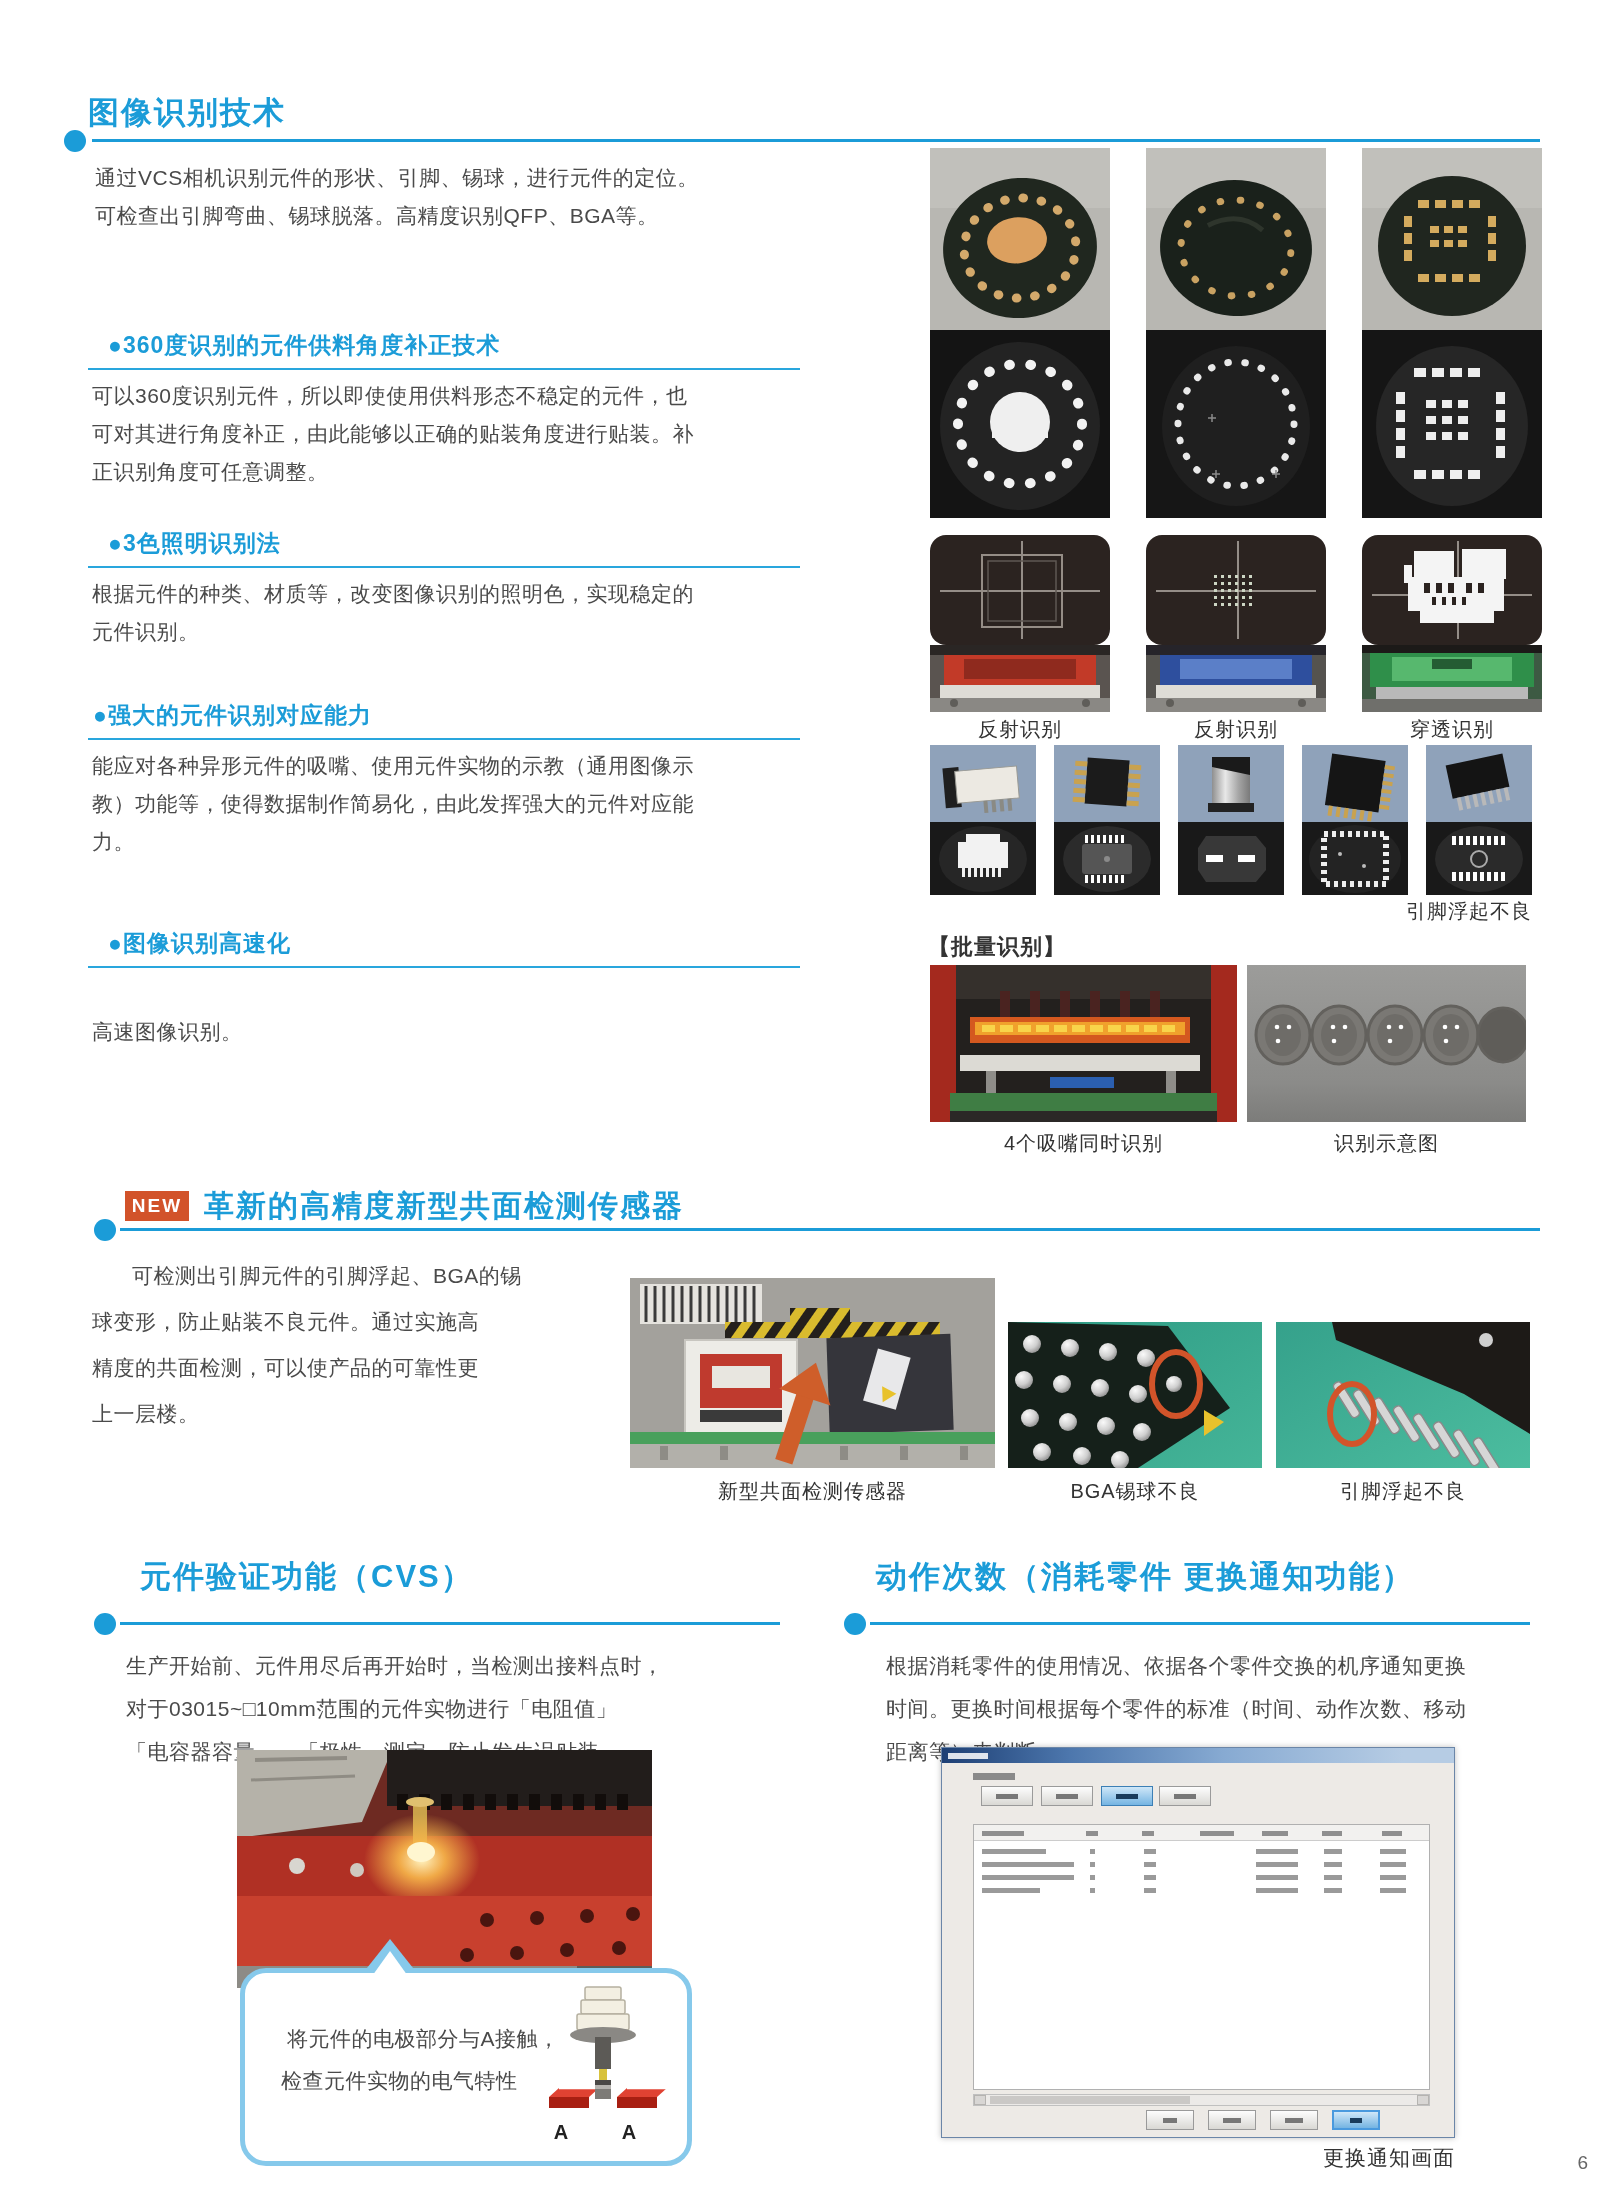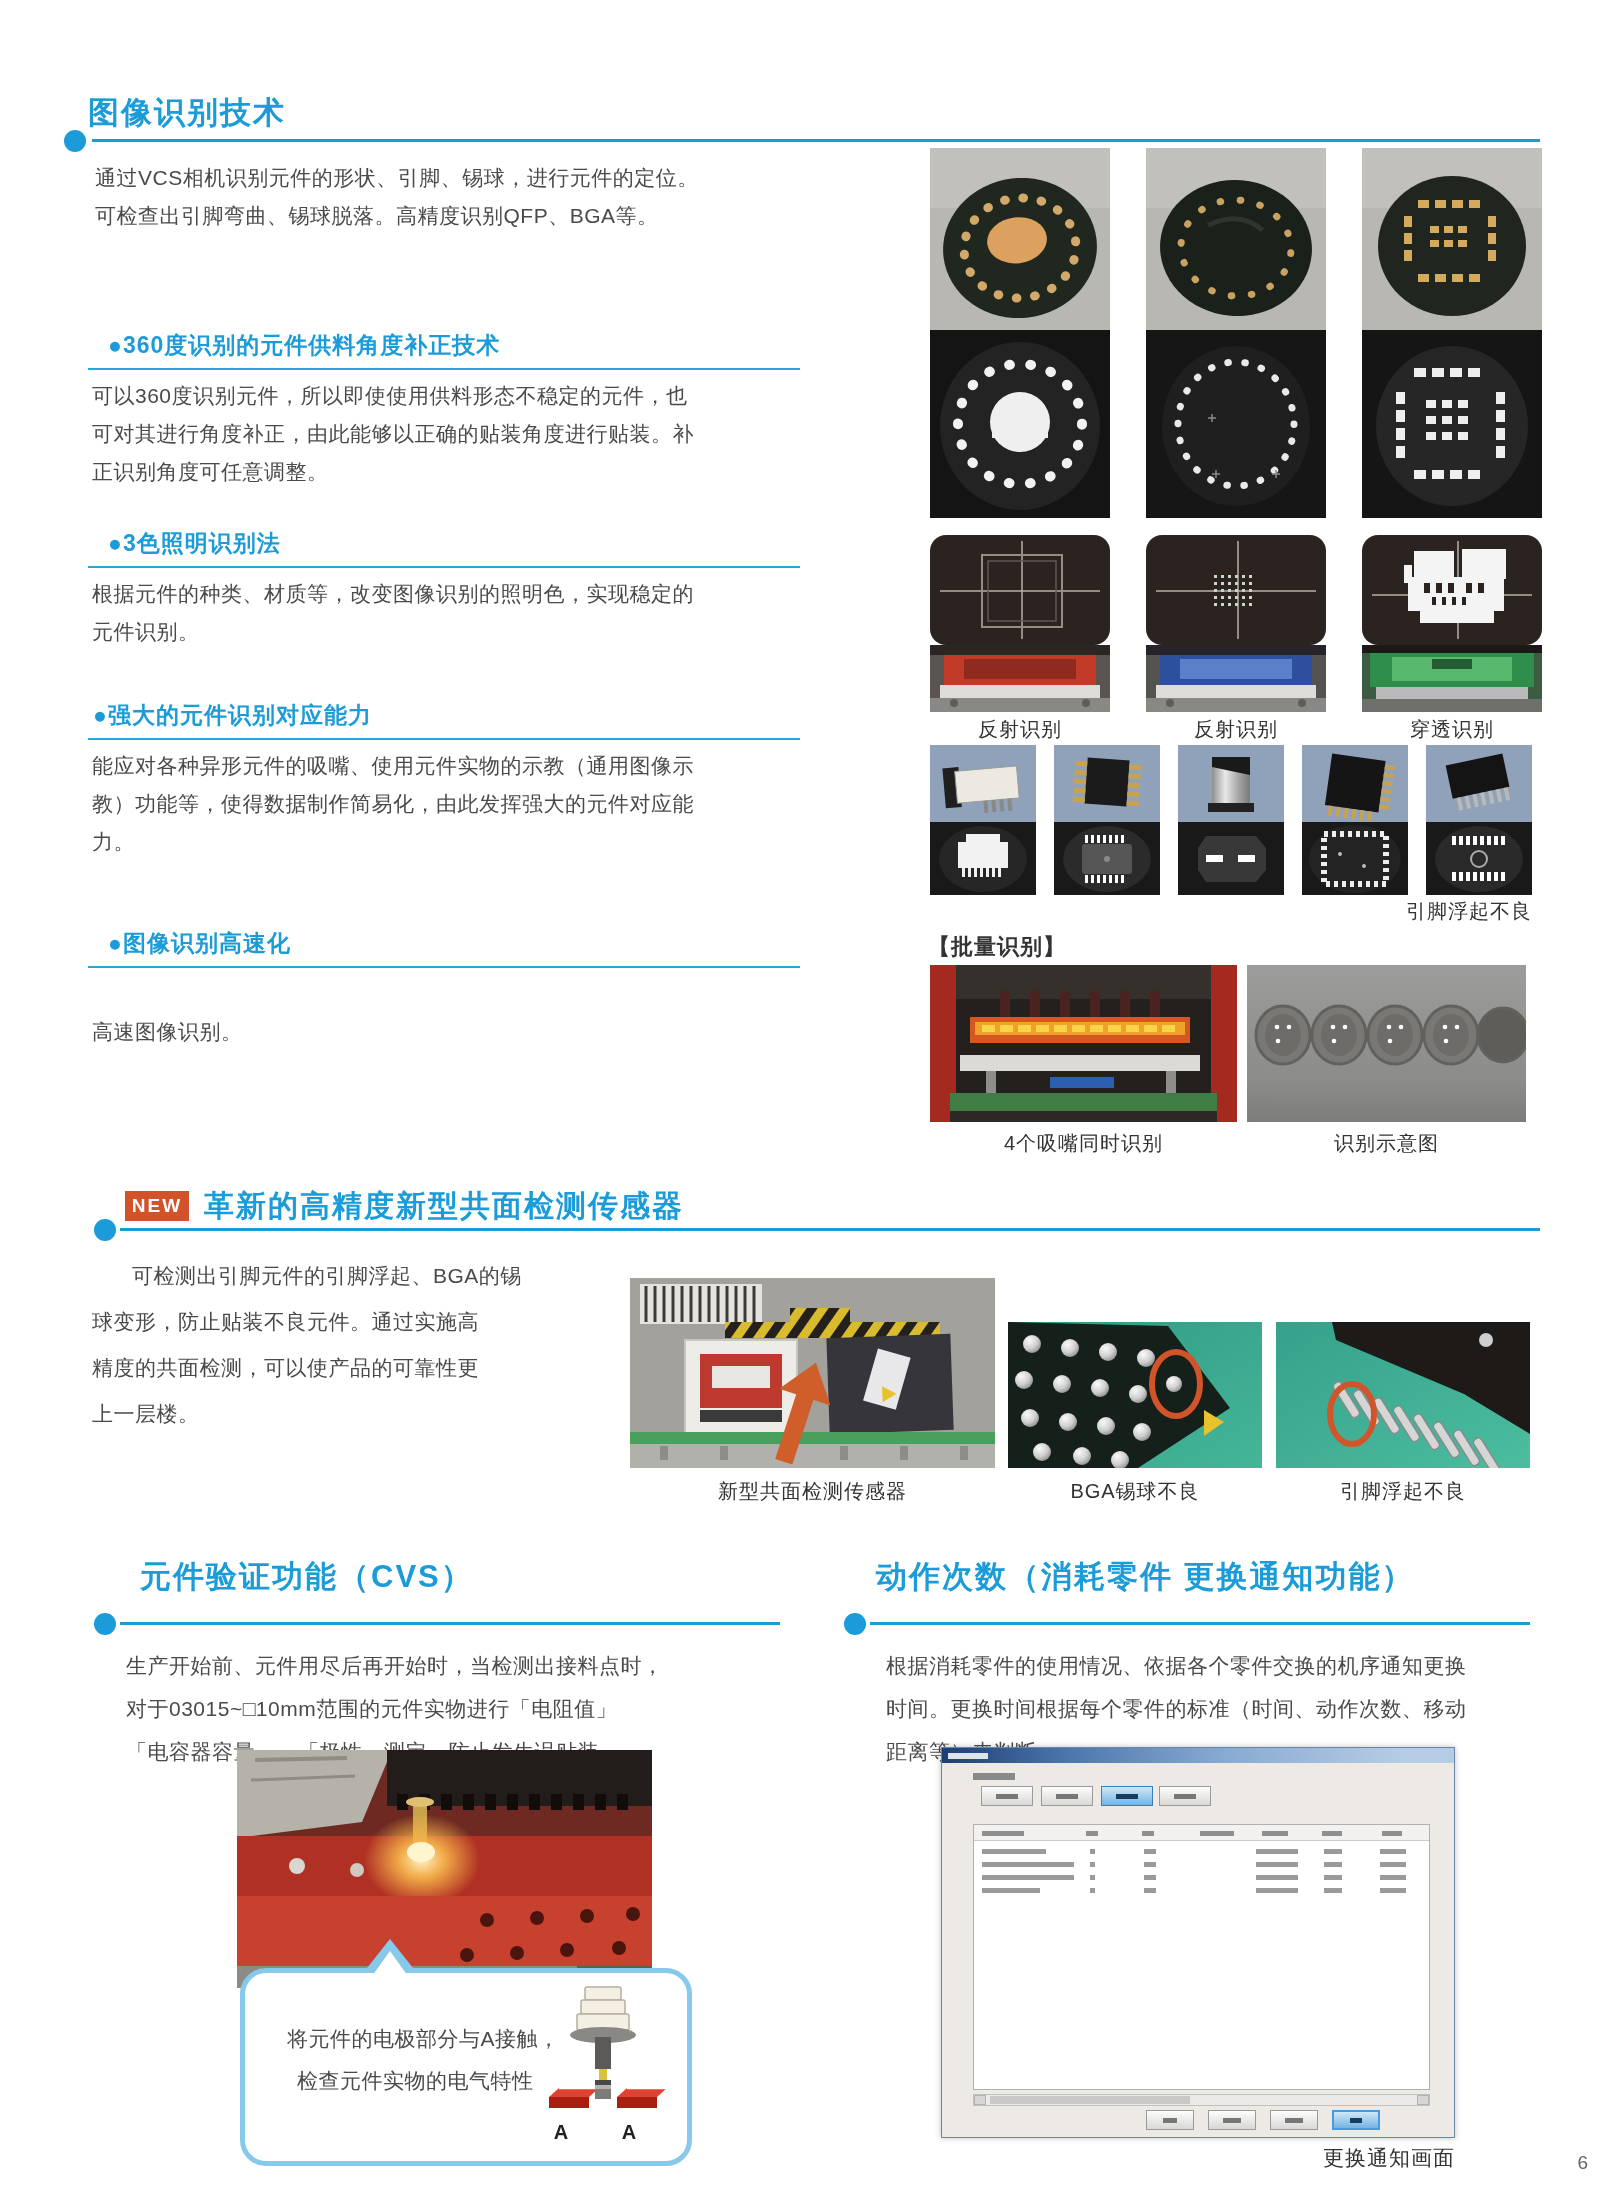--- a/index.html
+++ b/index.html
@@ -745,21 +745,21 @@
       </g>
       <rect y="216" width="415" height="22" fill="#8d8b86"></rect>
       <rect x="340" y="216" width="75" height="22" fill="#5f5d58"></rect>
     </svg>
   </figure>
 
   <div class="abs bubble" style="left:240px; top:1968px; width:452px; height:198px;">
     <div class="ptr-o"></div>
     <div class="ptr-i"></div>
     <div class="abs bubble-line" style="left:26px; top:52px;">将元件的电极部分与A接触，</div>
-    <div class="abs bubble-line" style="left:36px; top:94px;">检查元件实物的电气特性</div>
+    <div class="abs bubble-line" style="left:20px; top:94px;">检查元件实物的电气特性</div>
     <figure class="abs" style="left:292px; top:12px;">
       <svg width="140" height="134" viewBox="0 0 140 134">
         <g fill="#f3efe2" stroke="#b5b0a0" stroke-width="1.5">
           <rect x="48" y="2" width="36" height="13" rx="2"></rect>
             <rect x="44" y="15" width="44" height="14" rx="2"></rect>
             <rect x="40" y="29" width="52" height="16" rx="2"></rect>
         </g>
         <ellipse cx="66" cy="50" rx="33" ry="8" fill="#8a8884"></ellipse>
         <rect x="58" y="52" width="16" height="32" fill="#5c5a56"></rect>
         <rect x="62" y="84" width="8" height="11" fill="#d8c23c"></rect>

